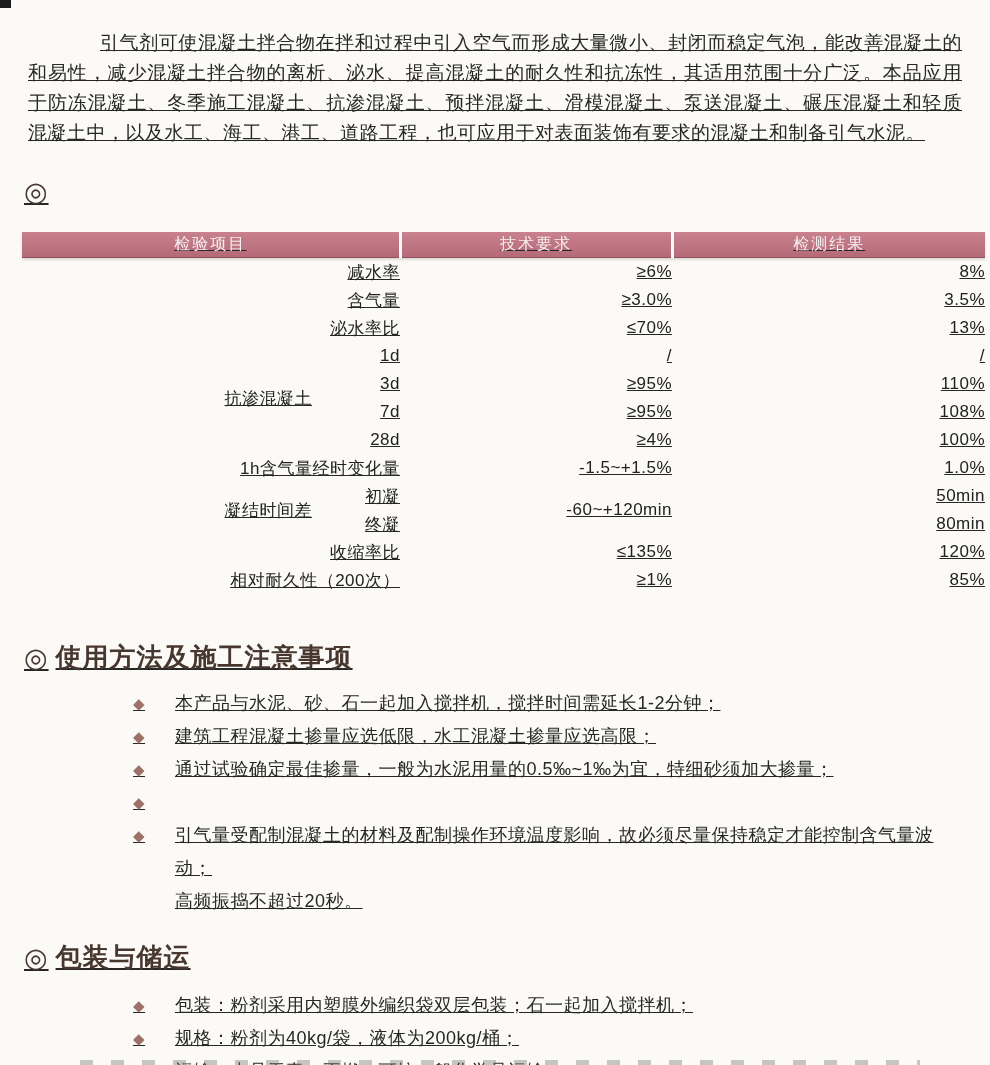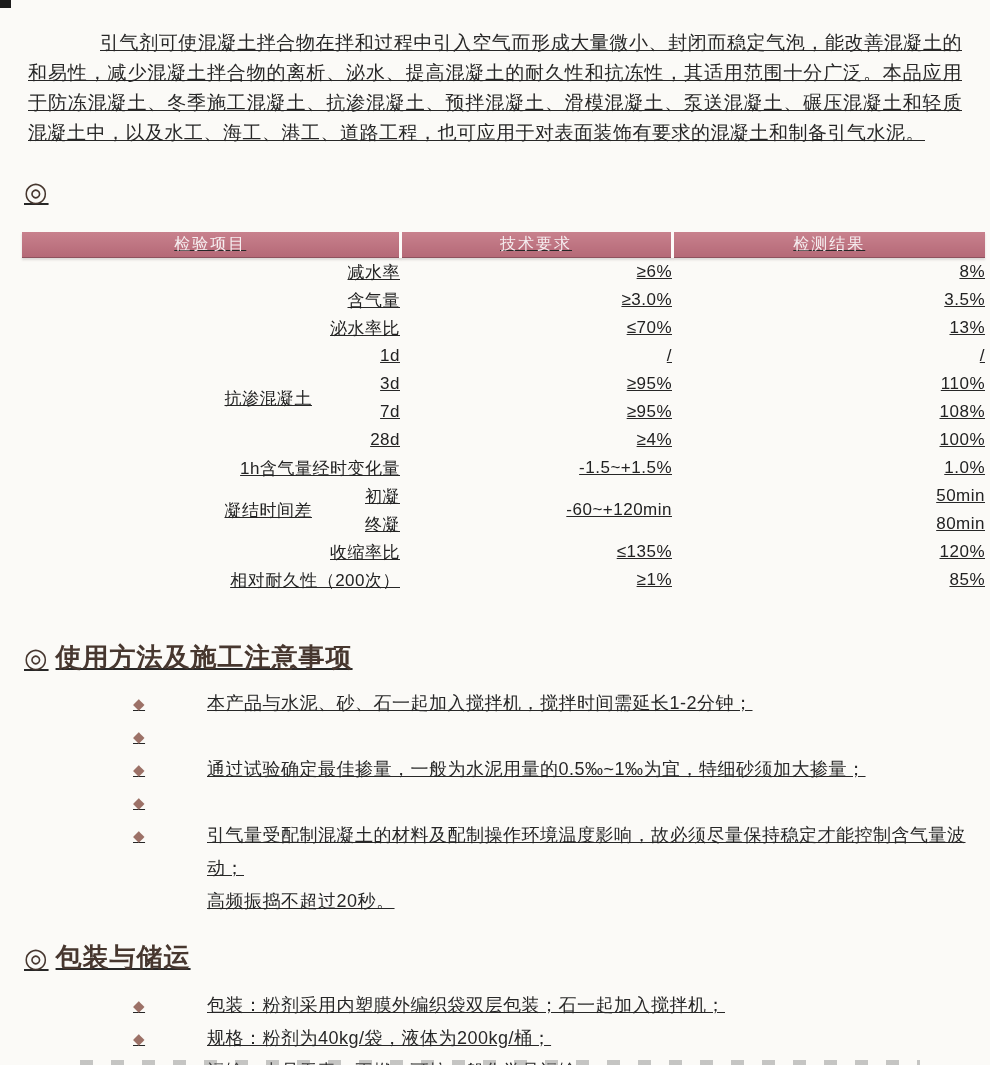--- a/index.html
+++ b/index.html
@@ -96,21 +96,20 @@
     color:var(--bullet-diamond,#9c7167);
     font-size:15px;
     width:17px;
     flex:0 0 17px;
     margin-right:25px;
     line-height:33px;
   }
   ul.bullets .li-text{
     white-space:pre-line;
     max-width:790px;
-    margin-left:32px;
   }
   
   .cutoff-line{
     position:absolute;
     left:80px;bottom:0;
     width:840px;height:5px;
     background:repeating-linear-gradient(90deg,
       rgba(110,110,110,.38) 0 13px,
       rgba(110,110,110,0) 13px 31px);
     filter:blur(.6px);
@@ -213,20 +212,21 @@
     <span>使用方法及施工注意事项</span>
   </h2>
 
   <ul class="bullets" id="usage-list">
       <li>
         <span class="diamond">◆</span>
         <span class="li-text">本产品与水泥、砂、石一起加入搅拌机，搅拌时间需延长1-2分钟；</span>
       </li>
       <li>
         <span class="diamond">◆</span>
+        <span class="li-text">建筑工程混凝土掺量应选低限，水工混凝土掺量应选高限；</span>
       </li>
       <li>
         <span class="diamond">◆</span>
         <span class="li-text">通过试验确定最佳掺量，一般为水泥用量的0.5‰~1‰为宜，特细砂须加大掺量；</span>
       </li>
       <li>
         <span class="diamond">◆</span>
       </li>
       <li>
         <span class="diamond">◆</span>

